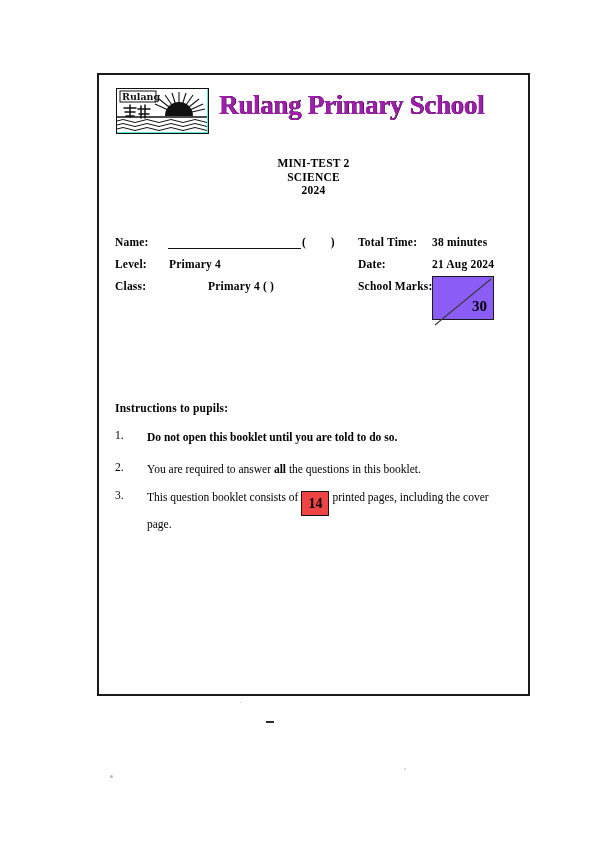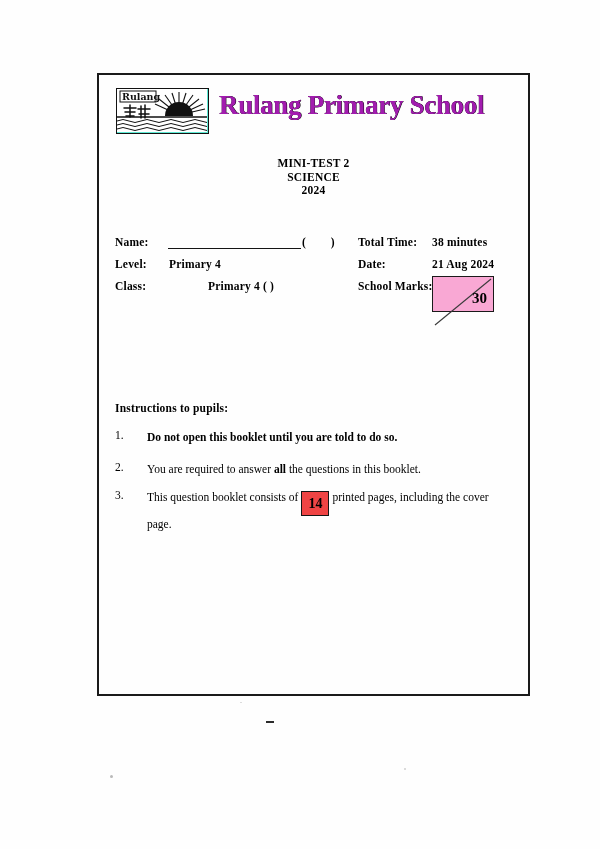--- a/index.html
+++ b/index.html
@@ -134,24 +134,24 @@
   .lbl-date  { left: 259px; top: 30px; }
   .lbl-marks { left: 259px; top: 52px; }
   .val-time  { left: 333px; top: 8px; }
   .val-date  { left: 333px; top: 30px; }
 
   .marks-box {
     position: absolute;
     left: 333px;
     top: 48px;
     width: 62px;
-    height: 36px;
+    height: 44px;
     border: 1.3px solid #1a1a1a;
     box-sizing: border-box;
-    background: #f9a8d4;
+    background: #8b5cf6;
   }
   .marks-box svg {
     position: absolute;
     left: 0; top: 0;
   }
   .marks-total {
     position: absolute;
     right: 6px;
     bottom: 5px;
     font-size: 15px;

